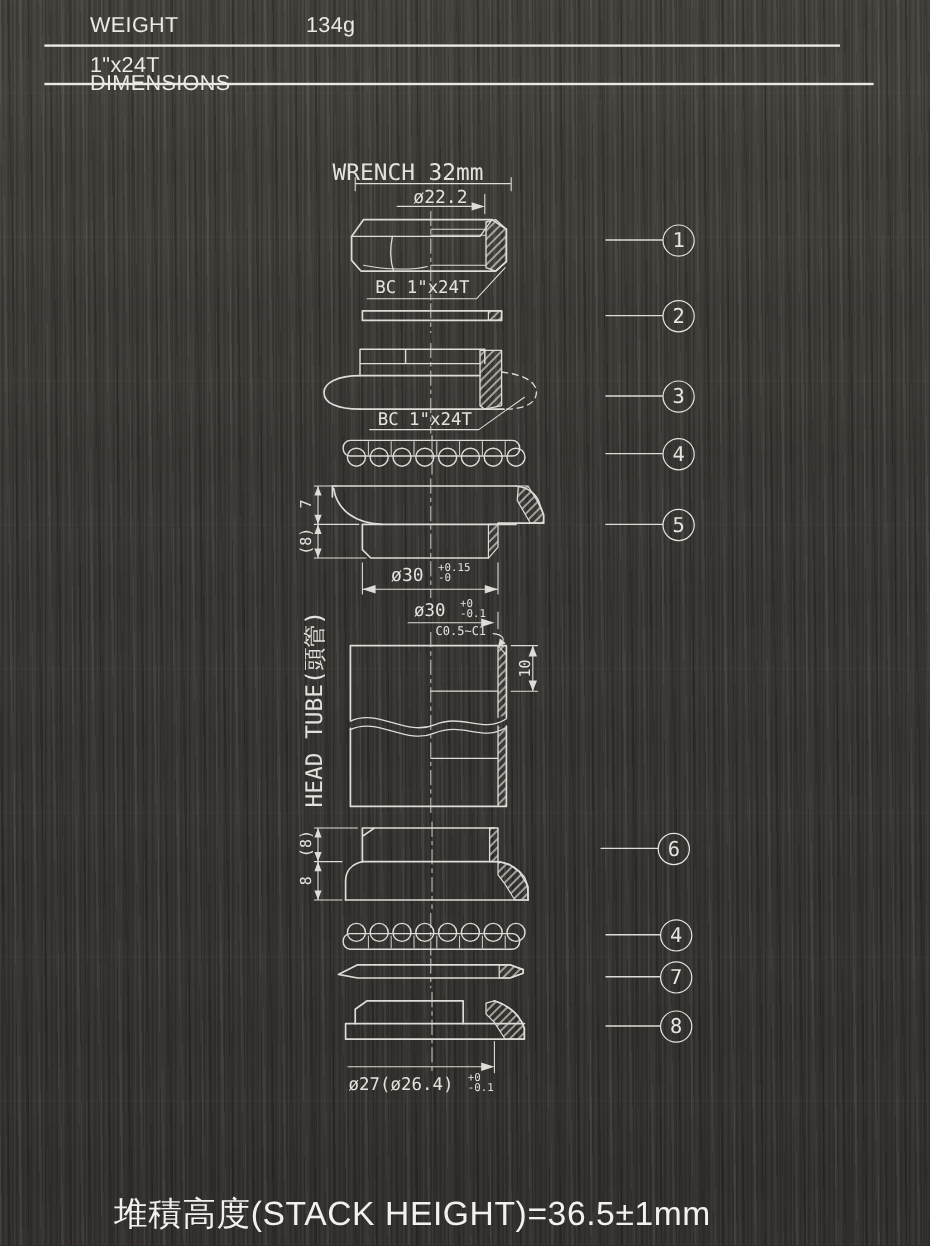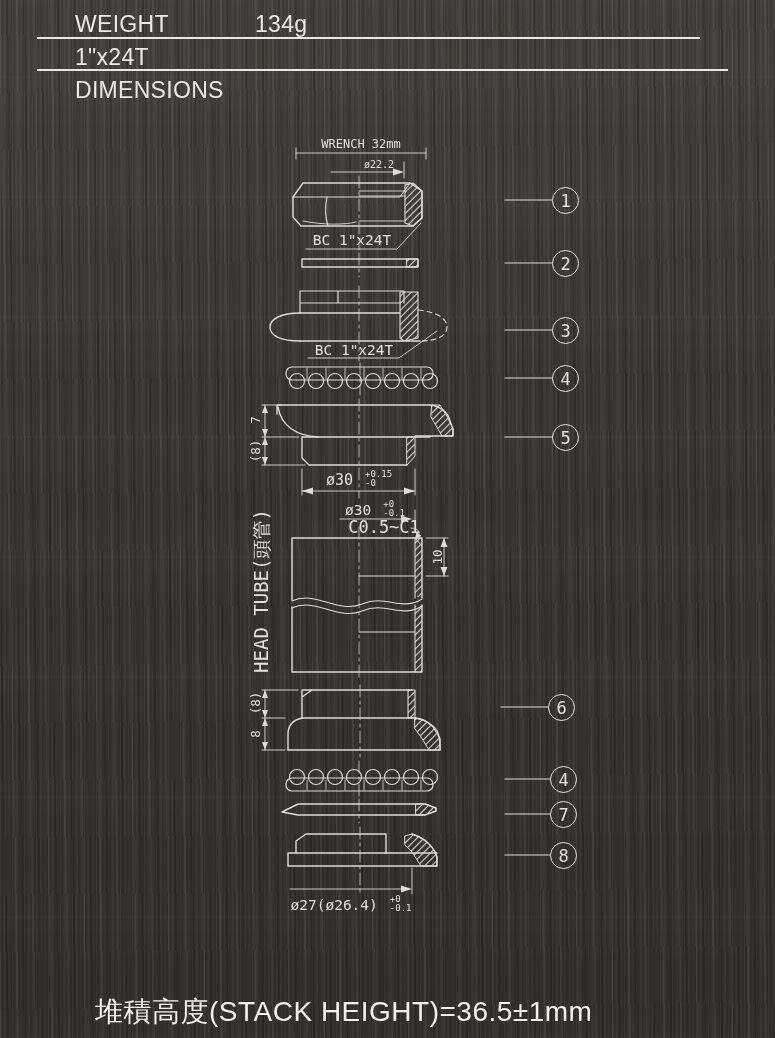--- a/index.html
+++ b/index.html
@@ -20,21 +20,21 @@
         transparent 2px, transparent 7px,
         rgba(0,0,0,0.16) 7px, rgba(0,0,0,0.16) 9px,
         transparent 9px, transparent 17px),
       repeating-linear-gradient(0deg,
         rgba(255,255,255,0.015) 0px, transparent 3px,
         rgba(0,0,0,0.05) 60px, transparent 120px),
       linear-gradient(180deg,#46423e 0%,#3a3633 40%,#332f2c 100%);
   }
   
   .spec-row{position:absolute;left:75px;width:640px;display:flex;color:#ece9e6;
-    font-size:23px;letter-spacing:0.3px;align-items:center;}
+    font-size:18px;letter-spacing:0.3px;align-items:center;}
   .spec-label{width:180px;}
   .rule{position:absolute;height:2px;background:rgba(243,241,238,0.95);}
   
   svg.drawing{position:absolute;left:0;top:0;}
   .anno{position:absolute;transform:translate(-50%,-50%);white-space:nowrap;
     color:#e3e1dd;font-family:"DejaVu Sans Mono",monospace;display:flex;align-items:center;}
   .anno.rot{transform:translate(-50%,-50%) rotate(-90deg);}
   .tolstack{display:inline-flex;flex-direction:column;font-size:9px;line-height:1.05;
     margin-left:12px;transform:translateY(-1px);}
   .tolstack i{font-style:normal;}
@@ -54,21 +54,21 @@
   <div>
     <div class="spec-row" style="top:11px">
       <span class="spec-label">WEIGHT</span>
       <span class="spec-value">134g</span>
     </div>
     <div class="rule" style="left:37px;top:37px;width:663px"></div>
     <div class="spec-row" style="top:44px">
       <span class="spec-value">1"x24T</span>
     </div>
     <div class="rule" style="left:37px;top:69px;width:691px"></div>
-    <div class="spec-row" style="top:77px">
+    <div class="spec-row" style="top:59px">
       <span class="spec-label">DIMENSIONS</span>
     </div>
   </div>
 
   <svg class="drawing" width="775" height="1038" viewBox="0 0 775 1038">
     <defs>
       <pattern id="h" width="5" height="5" patternUnits="userSpaceOnUse" patternTransform="rotate(45)">
         <line x1="2.5" y1="0" x2="2.5" y2="5" stroke="#d9d7d3" stroke-width="1.1"></line>
       </pattern>
     </defs>
@@ -182,22 +182,22 @@
         <path d="M412,834 C425,838 434,847 437,857"></path>
         <path d="M405,836 L412,834 C425,838 434,847 437,857 L437,866 L421,866 L412,852 L405,845 Z" fill="url(#h)" stroke-width="1"></path>
         <path d="M290,889 H402 M412,868 V894" stroke-width="0.9"></path>
         <path d="M412,889 l-11,-3.5 v7 Z" fill="#dedcd8" stroke="none"></path>
       </g>
 
       <path stroke-width="1.2" d="M505,200 H552 M505,263 H552 M505,330 H552 M505,378 H552 M505,437 H552 M501,707 H548 M505,779 H550 M505,814 H550 M505,855 H550"></path>
     </g>
   </svg>
 
-  <span class="anno" style="left:361px;top:144px;font-size:12px">WRENCH 32mm</span>
-  <span class="anno" style="left:379px;top:164px;font-size:10px">ø22.2</span>
+  <span class="anno" style="left:340px;top:144px;font-size:19px">WRENCH 32mm</span>
+  <span class="anno" style="left:367px;top:164px;font-size:15px">ø22.2</span>
   <span class="anno" style="left:352px;top:240px;font-size:14.5px">BC 1"x24T</span>
   <span class="anno" style="left:354px;top:350px;font-size:14.5px">BC 1"x24T</span>
   <span class="anno rot" style="left:255px;top:420px;font-size:12.5px">7</span>
   <span class="anno rot" style="left:255px;top:451px;font-size:12.5px">(8)</span>
 
   <span class="anno" style="left:359px;top:480px;font-size:15px">
     <span>ø30</span>
       <span class="tolstack">
         <i>+0.15</i>
         <i>-0</i>
@@ -205,21 +205,21 @@
   </span>
 
   <span class="anno" style="left:375px;top:510px;font-size:14.5px">
     <span>ø30</span>
       <span class="tolstack">
         <i>+0</i>
         <i>-0.1</i>
       </span>
   </span>
 
-  <span class="anno" style="left:384px;top:527px;font-size:17px">C0.5~C1</span>
+  <span class="anno" style="left:384px;top:527px;font-size:10px">C0.5~C1</span>
   <span class="anno rot" style="left:437px;top:557px;font-size:12.5px">10</span>
   <span class="anno rot" style="left:262px;top:591px;font-size:19px">HEAD TUBE(頭管)</span>
   <span class="anno rot" style="left:255px;top:703px;font-size:12.5px">(8)</span>
   <span class="anno rot" style="left:255px;top:734px;font-size:12.5px">8</span>
 
   <span class="anno" style="left:351px;top:905px;font-size:14.5px">
     <span>ø27(ø26.4)</span>
       <span class="tolstack">
         <i>+0</i>
         <i>-0.1</i>

